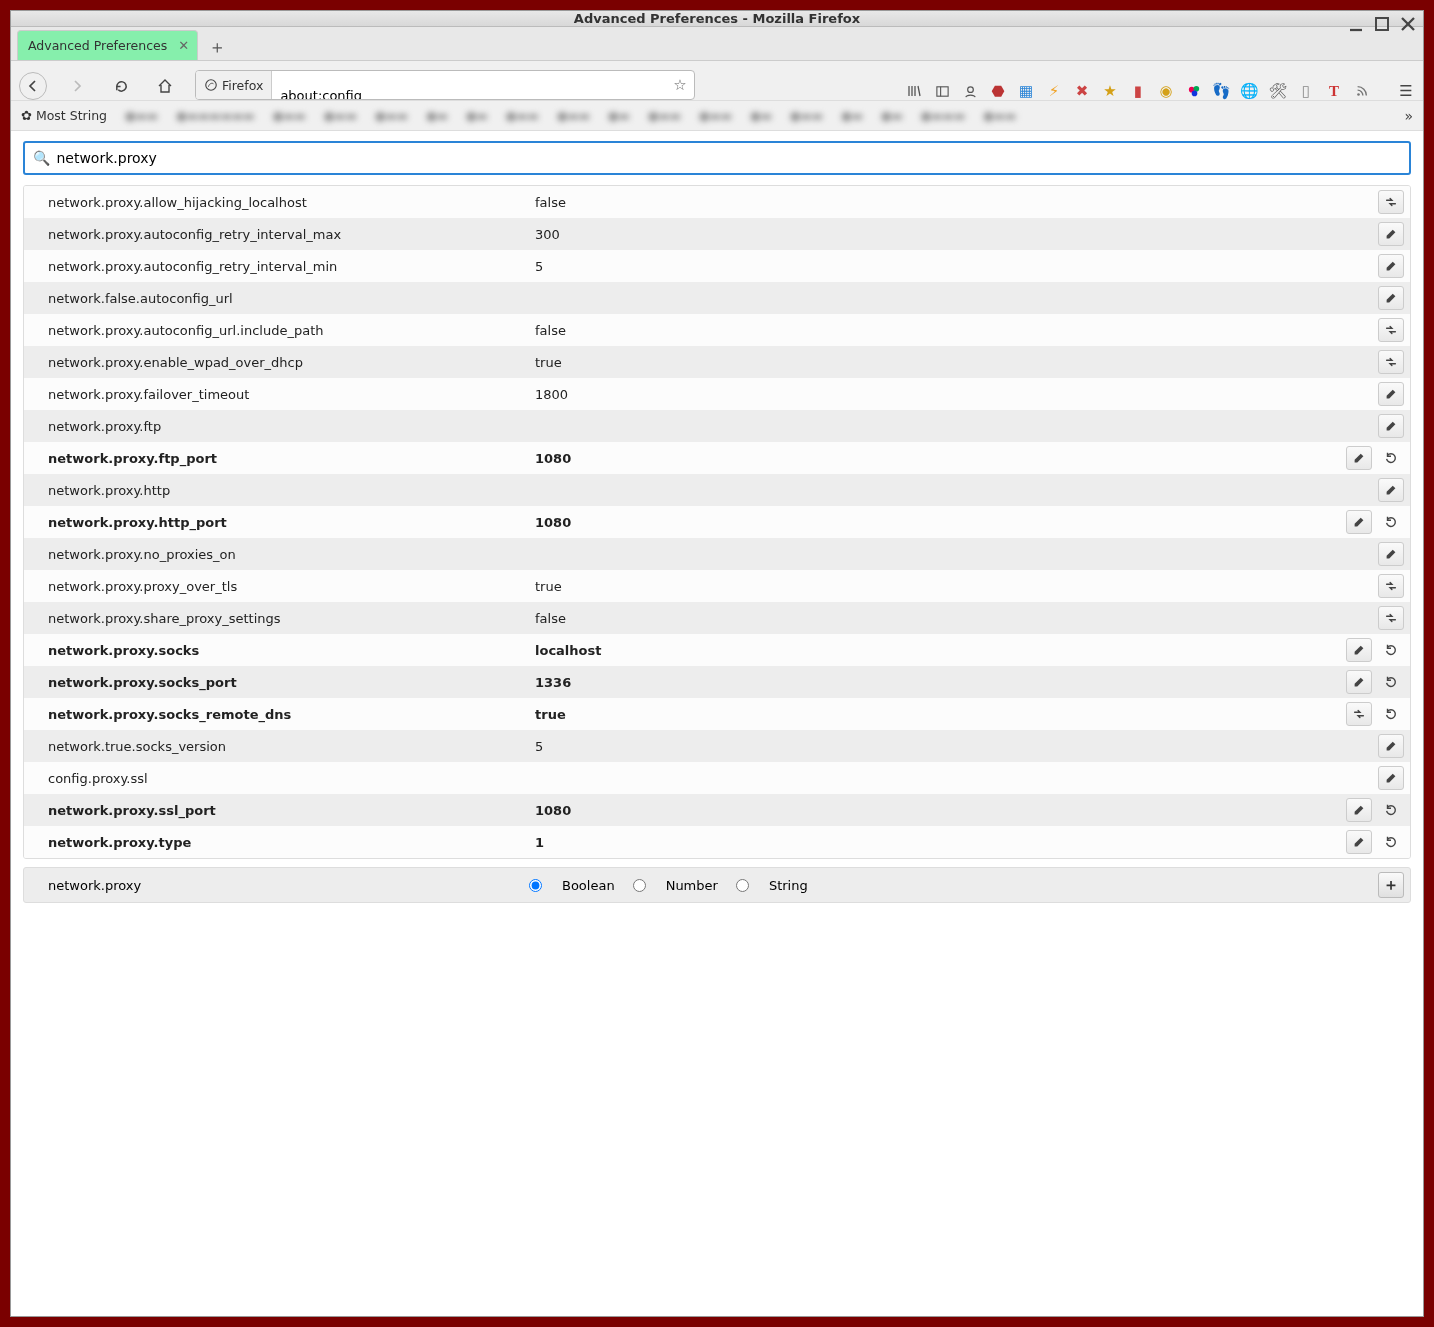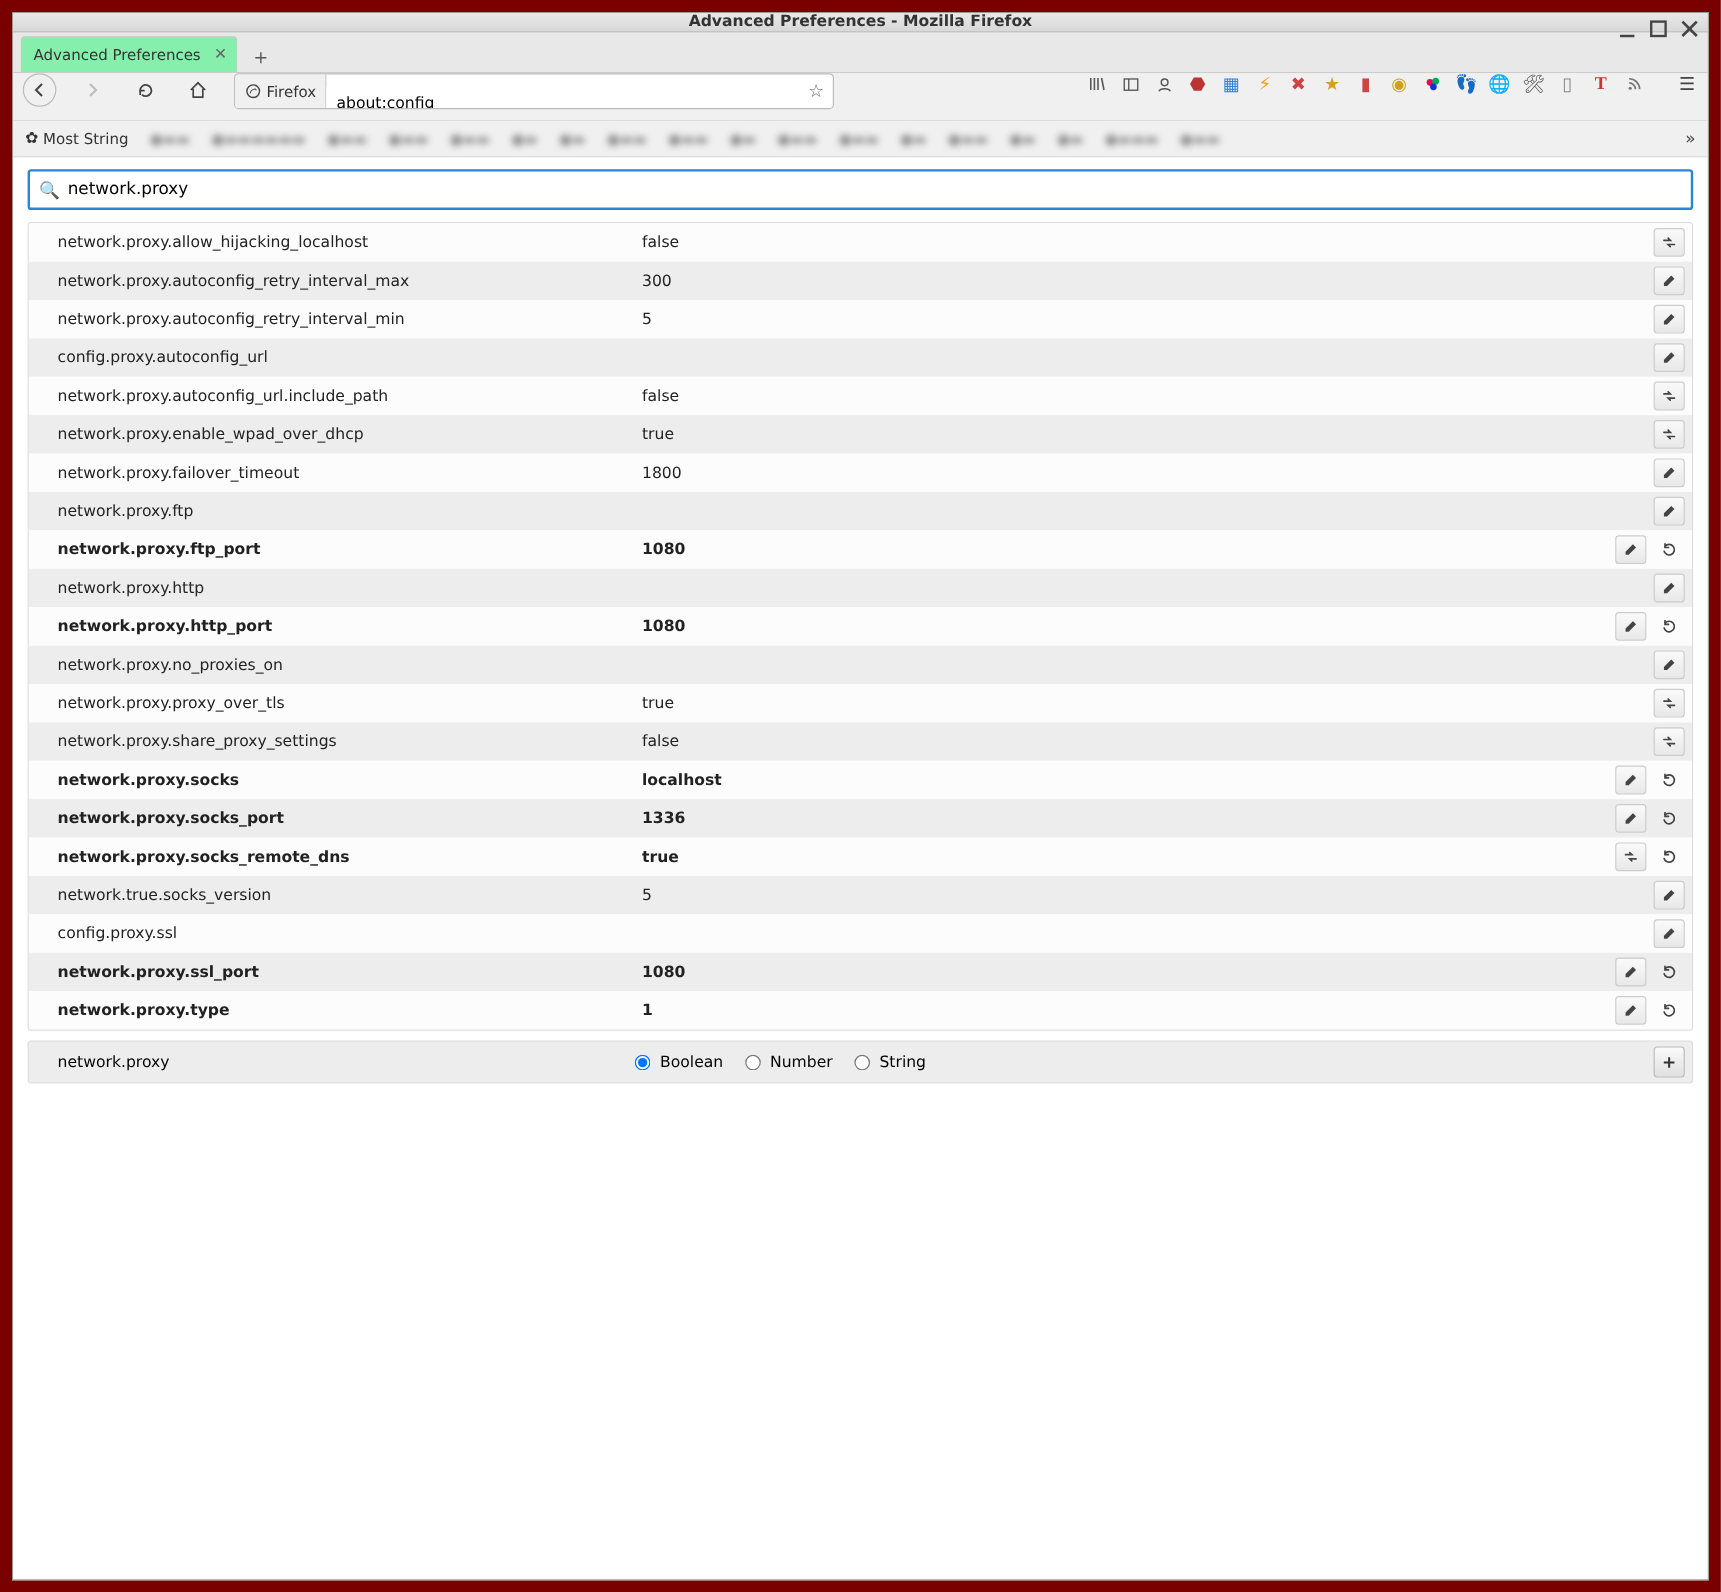--- a/index.html
+++ b/index.html
@@ -11,21 +11,21 @@
   .titlebar .controls { position:absolute; right:6px; top:4px; display:flex; gap:8px; }
   .titlebar .controls span { width:18px; height:18px; display:flex; align-items:center; justify-content:center; color:#444; cursor:pointer; }
 
   
   .tabstrip { height:34px; background:#e8e8e8; border-bottom:1px solid #ccc; display:flex; align-items:flex-end; padding:0 6px; gap:6px; }
   .tab { background:#86efac; border:1px solid #ccc; border-bottom:none; border-radius:4px 4px 0 0; height:30px; padding:0 30px 0 10px; min-width:170px; display:flex; align-items:center; font-size:12.5px; color:#333; position:relative; }
   .tab .tab-close { position:absolute; right:8px; top:7px; font-size:13px; color:#666; }
   .newtab { width:26px; height:26px; display:flex; align-items:center; justify-content:center; font-size:18px; color:#555; border-radius:4px; }
 
   
-  .navtoolbar { height:40px; background:#f0f0f0; border-bottom:1px solid #ddd; display:flex; align-items:flex-start; padding:0 8px; gap:16px; }
+  .navtoolbar { height:40px; background:#f0f0f0; border-bottom:1px solid #ddd; display:flex; align-items:flex-end; padding:0 8px; gap:16px; }
   .navbtn { width:28px; height:28px; border-radius:4px; border:1px solid transparent; display:flex; align-items:center; justify-content:center; color:#444; }
   .navbtn.circle { border:1px solid #bbb; border-radius:50%; }
   .navbtn.disabled { color:#bbb; }
   .urlbar-wrap { flex:0 0 500px; height:30px; border:1px solid #bbb; border-radius:4px; background:#fff; display:flex; align-items:center; overflow:hidden; }
   .identity { background:#f0f0f0; height:100%; display:flex; align-items:center; gap:4px; padding:0 8px; border-right:1px solid #ccc; font-size:12.5px; color:#333; }
   .identity svg { width:14px; height:14px; }
   .urlinput { flex:1; border:none; outline:none; font-size:13px; padding:0 8px; height:100%;margin-top:20px; }
   .star { width:28px; display:flex; align-items:center; justify-content:center; color:#666; font-size:15px; }
   .tool-icons { display:flex; align-items:center; gap:10px; margin-left:auto; }
   .tool-icons .ticon { width:18px; height:18px; display:flex; align-items:center; justify-content:center; font-size:15px; }
@@ -50,21 +50,21 @@
   .pval { flex:1; padding-left:6px; }
   .modified .pname, .modified .pval { font-weight:bold; }
   .pactions { display:flex; gap:6px; padding-right:6px; }
   .actbtn { width:26px; height:24px; border:1px solid #ccc; border-radius:3px; background:linear-gradient(#fafafa,#e8e8e8); display:flex; align-items:center; justify-content:center; color:#444; }
   .actbtn svg { width:14px; height:14px; }
   .actbtn.ghost { background:transparent; border-color:transparent; }
 
   .addrow { display:flex; align-items:center; height:36px; background:#ededed; border:1px solid #ddd; border-radius:3px; margin-top:8px; padding-right:6px; }
   .addrow .pname { flex:0 0 505px; padding-left:24px; font-size:13px; }
   .radios { flex:1; display:flex; align-items:center; gap:18px; font-size:13px; }
-  .radios label { display:flex; align-items:center; gap:8px; }
+  .radios label { display:flex; align-items:center; gap:20px; }
   .addbtn { width:26px; height:26px; border:1px solid #bbb; border-radius:3px; background:linear-gradient(#fafafa,#e0e0e0); display:flex; align-items:center; justify-content:center; font-size:16px; font-weight:bold; color:#333; }
 
 </style>
 </head>
 <body>
 
 <div class="window">
 
   <div class="titlebar">
     <span>Advanced Preferences - Mozilla Firefox</span>
@@ -242,21 +242,21 @@
           <div class="pval">5</div>
           <div class="pactions">
             <div class="actbtn">
               <svg viewBox="0 0 16 16">
                 <path d="M3 13 L3 10 L10 3 L13 6 L6 13 Z" fill="#444"></path>
               </svg>
             </div>
           </div>
         </div>
         <div class="prefrow">
-          <div class="pname">config.proxy.autoconfig_url</div>
+          <div class="pname">network.false.autoconfig_url</div>
           <div class="pval"></div>
           <div class="pactions">
             <div class="actbtn">
               <svg viewBox="0 0 16 16">
                 <path d="M3 13 L3 10 L10 3 L13 6 L6 13 Z" fill="#444"></path>
               </svg>
             </div>
           </div>
         </div>
         <div class="prefrow">

